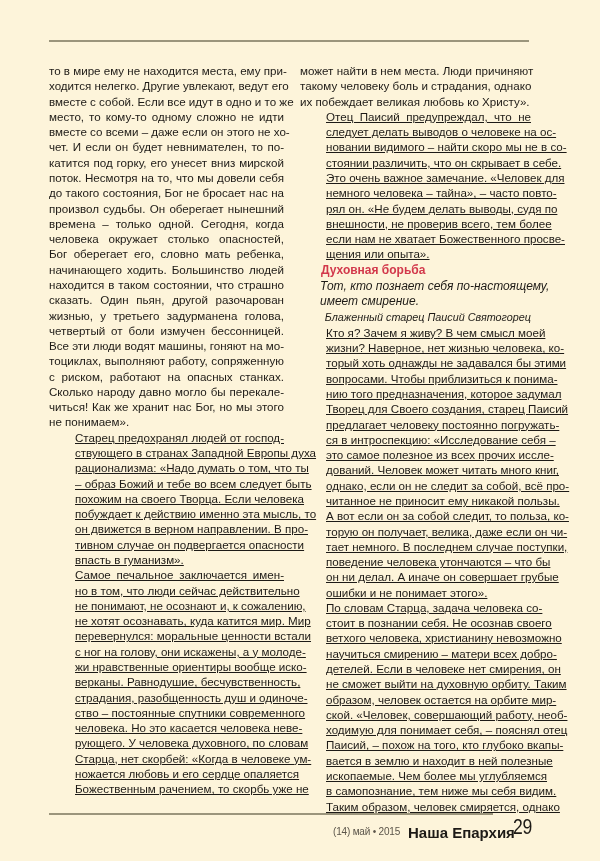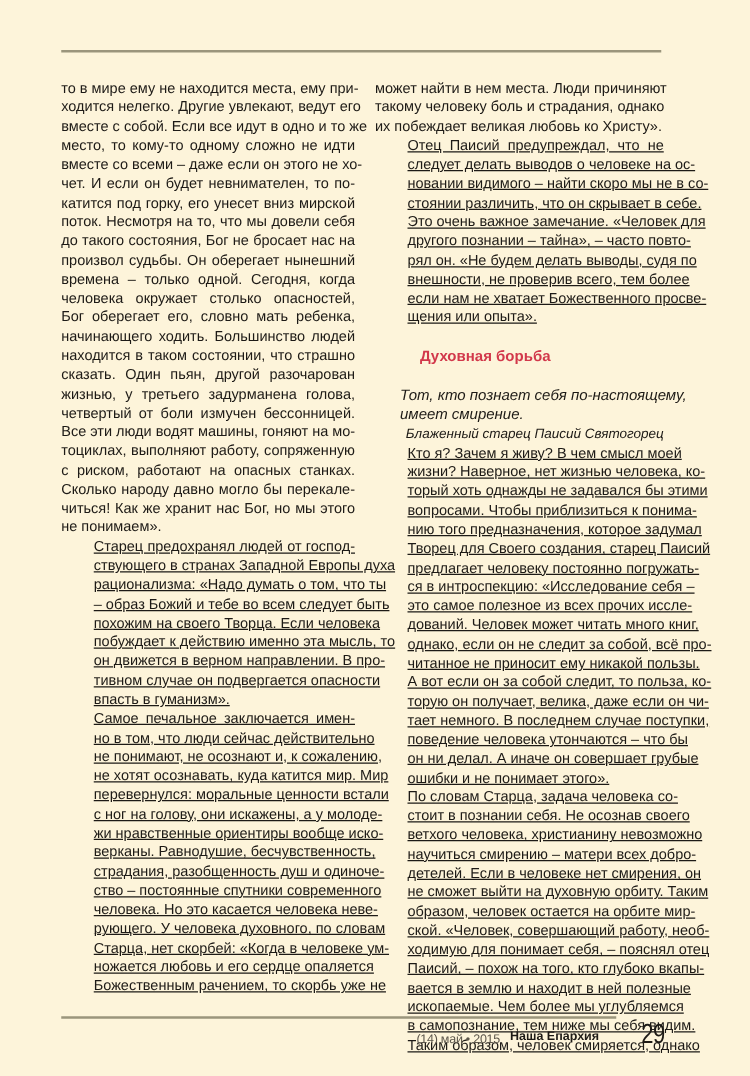--- a/index.html
+++ b/index.html
@@ -24,21 +24,21 @@
   }
   .col-left { left: 49px; }
   .col-right { left: 300px; width: 231px; }
   .col p { margin: 0; }
   .col p.indent { text-indent: 26px; text-decoration: underline; }
   .ln { display: block; text-align: justify; text-align-last: justify; white-space: nowrap; overflow: visible; }
   .ln.last { text-align-last: left; }
 
   .section-heading {
     color: #d2384b; font-weight: bold; font-size: 12px;
-    padding-left: 20px; margin: 16px; line-height: 15.3px;
+    padding-left: 20px; margin: 1px; line-height: 15.3px;
   }
   .epigraph {
     font-style: italic; font-size: 12px; line-height: 15.3px;
     padding-left: 20px; margin: 0; text-align: left;
   }
   .epigraph-author {
     font-style: italic; font-size: 10.8px; line-height: 15.3px;
     text-align: right; margin: 0;
   }
 
@@ -47,21 +47,21 @@
     height: 24px;
     font-size: 10px; color: #5b554a;
   }
   .footer-issue {
     position: absolute; right: 136px; top: 3px; white-space: nowrap;
     font-family: "Liberation Sans Narrow", "Liberation Sans", sans-serif;
     letter-spacing: -0.2px;
   }
   .footer-mag {
     position: absolute; left: 108px; top: 1px; white-space: nowrap;
-    font-weight: bold; font-size: 10px; color: #1d1a16;
+    font-weight: bold; font-size: 15px; color: #1d1a16;
   }
   .page-number {
     position: absolute; top: 814px; left: 513px;
     font-size: 22px; color: #1d1a16;
     transform: scaleX(0.8); transform-origin: left top;
     letter-spacing: -0.5px;
   }
 </style>
 </head>
 <body>
@@ -131,21 +131,21 @@
         <span class="ln">может найти в нем места. Люди причиняют</span>
         <span class="ln">такому человеку боль и страдания, однако</span>
         <span class="ln last">их побеждает великая любовь ко Христу».</span>
       </p>
       <p class="indent">
         <span class="ln">Отец Паисий предупреждал, что не</span>
         <span class="ln">следует делать выводов о человеке на ос-</span>
         <span class="ln">новании видимого – найти скоро мы не в со-</span>
         <span class="ln">стоянии различить, что он скрывает в себе.</span>
         <span class="ln">Это очень важное замечание. «Человек для</span>
-        <span class="ln">другого познании – тайна», – часто повто-</span>
+        <span class="ln">немного человека – тайна», – часто повто-</span>
         <span class="ln">рял он. «Не будем делать выводы, судя по</span>
         <span class="ln">внешности, не проверив всего, тем более</span>
         <span class="ln">если нам не хватает Божественного просве-</span>
         <span class="ln last">щения или опыта».</span>
       </p>
     </div>
   <h3 class="section-heading">Духовная борьба</h3>
   <p class="epigraph">
     <span class="ln last" style="text-align-last:left">Тот, кто познает себя по-настоящему,</span>
     <span class="ln last" style="text-align-last:left">имеет смирение.</span>

